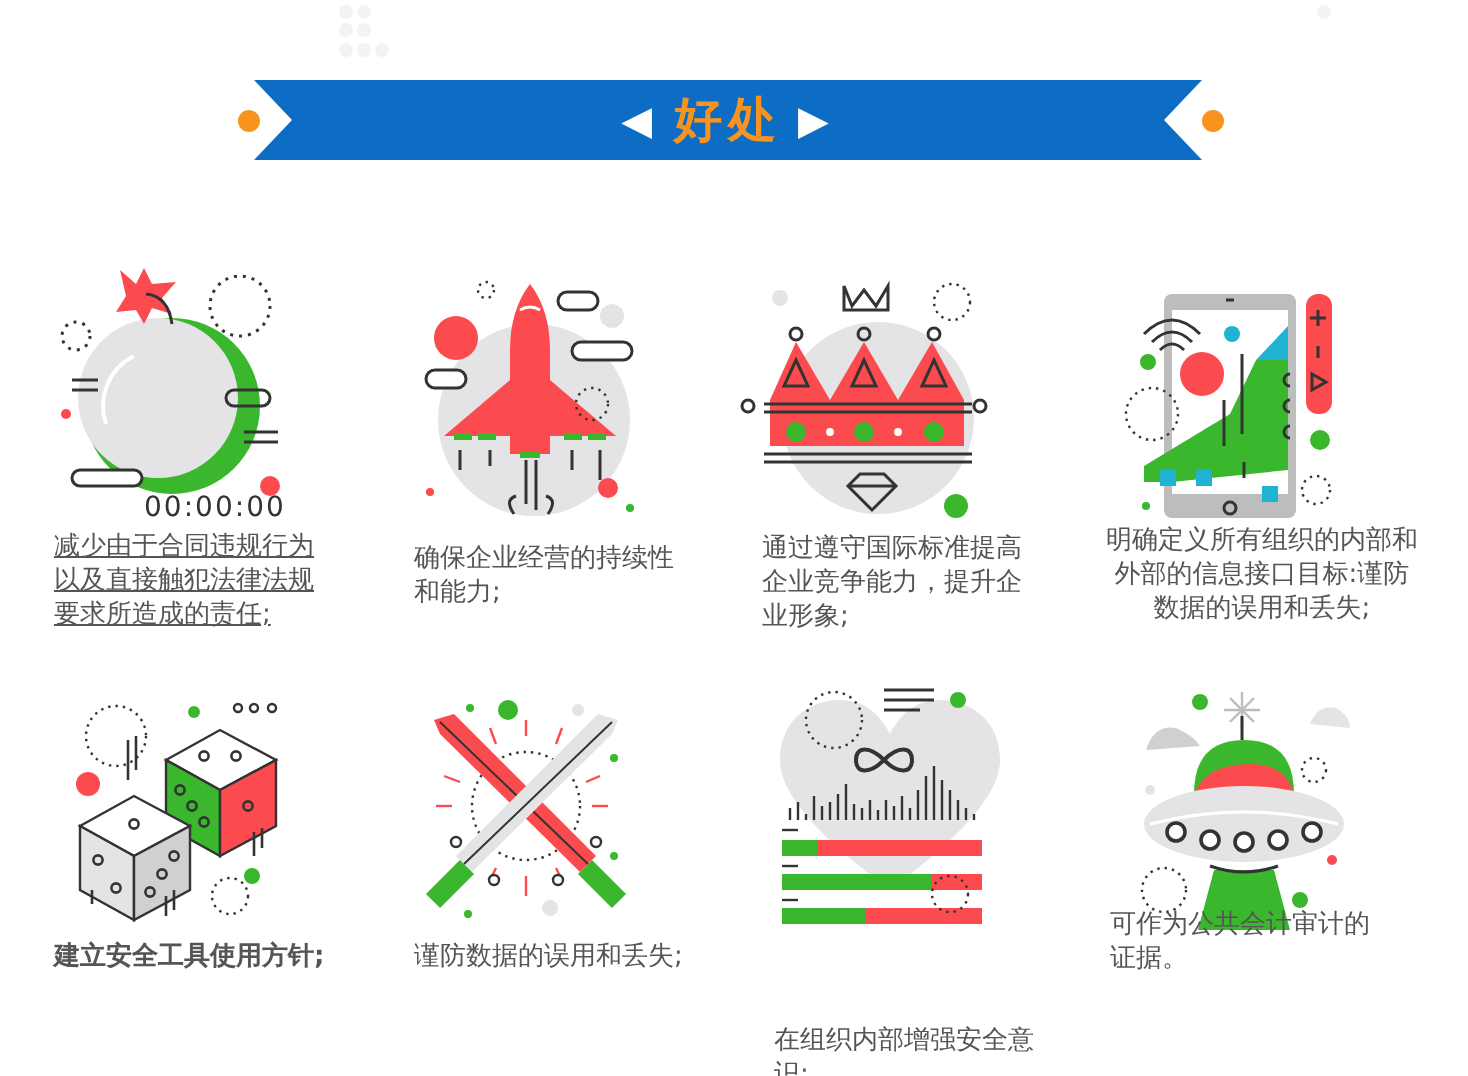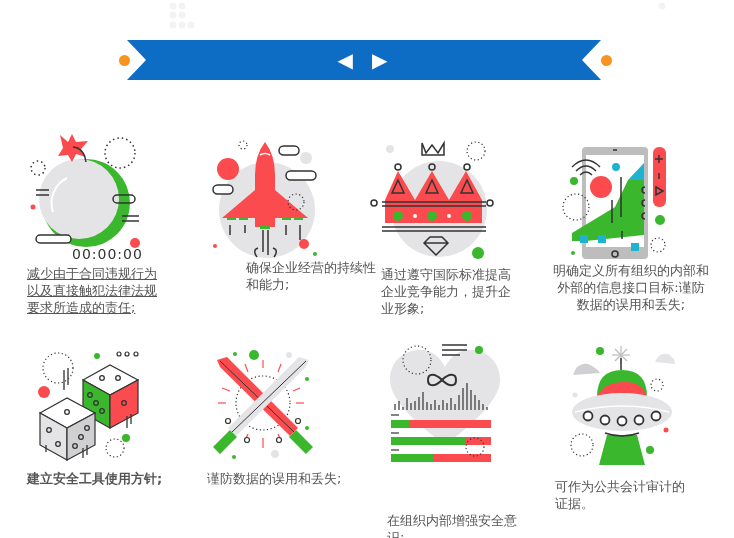--- a/index.html
+++ b/index.html
@@ -36,20 +36,21 @@
 </svg>
 
 <div class="orange-dot" style="left:119px;"></div>
 <div class="orange-dot" style="left:601px;"></div>
 <div class="banner">
   <svg width="474" height="40">
     <polygon points="0,0 474,0 455,20 474,40 0,40 19,20" fill="#0d6cc4"></polygon>
   </svg>
   <div class="banner-title">
     <span class="arrow">◀</span>
+      <span class="hl">好处</span>
     <span class="arrow">▶</span>
   </div>
 </div>
 
 <div class="card" style="left:20px;top:120px;">
   <svg class="icon" style="left:0;top:0" width="170" height="145">
     <circle cx="100" cy="33" r="15" fill="none" stroke="#333" stroke-width="1.5" stroke-dasharray="1.5 3"></circle>
     <circle cx="18" cy="48" r="7" fill="none" stroke="#333" stroke-width="1.5" stroke-dasharray="1.5 3"></circle>
     <circle cx="66" cy="83" r="44" fill="#3ab72d"></circle>
     <circle cx="59" cy="79" r="40" fill="#e4e4e6"></circle>
@@ -94,21 +95,21 @@
         <line x1="100" y1="95" x2="100" y2="110"></line>
         <line x1="63" y1="100" x2="63" y2="122"></line>
         <line x1="68" y1="100" x2="68" y2="125"></line>
       </g>
     <path d="M57 127 Q52 120 58 118" fill="none" stroke="#333" stroke-width="1.5"></path>
     <path d="M74 127 Q79 120 73 118" fill="none" stroke="#333" stroke-width="1.5"></path>
     <circle cx="104" cy="114" r="5" fill="#fb4b4e"></circle>
     <circle cx="15" cy="116" r="2" fill="#fb4b4e"></circle>
     <circle cx="115" cy="124" r="2" fill="#3ab72d"></circle>
   </svg>
-  <div class="text" style="left:7px;top:129px;margin-left:39px;">确保企业经营的持续性和能力;</div>
+  <div class="text" style="left:7px;top:141px;">确保企业经营的持续性和能力;</div>
 </div>
 
 <div class="card" style="left:370px;top:135px;">
   <svg class="icon" style="left:0;top:0" width="140" height="125">
     <circle cx="69" cy="74" r="48" fill="#e4e4e6"></circle>
     <circle cx="20" cy="14" r="4" fill="#e4e4e6"></circle>
     <circle cx="106" cy="16" r="9" fill="none" stroke="#333" stroke-width="1.2" stroke-dasharray="1.2 2.5"></circle>
     <path d="M52 8 L56 18 L62 10 L68 18 L74 8 L74 20 L52 20 Z" fill="none" stroke="#333" stroke-width="1.5"></path>
     <polygon points="15,65 28,36 45,65 62,36 79,65 96,36 112,65 112,88 15,88" fill="#fb4b4e"></polygon>
     <g stroke="#333" stroke-width="1.5" fill="none">
@@ -338,14 +339,14 @@
     <ellipse cx="67" cy="72" rx="50" ry="19" fill="#e4e4e6"></ellipse>
     <path d="M20 72 Q67 60 114 72" fill="none" stroke="#fff" stroke-width="1.5"></path>
     <g fill="#fff" stroke="#333" stroke-width="1.8">
         <circle cx="33" cy="76" r="4.5"></circle>
         <circle cx="50" cy="80" r="4.5"></circle>
         <circle cx="67" cy="81" r="4.5"></circle>
         <circle cx="84" cy="80" r="4.5"></circle>
         <circle cx="101" cy="76" r="4.5"></circle>
       </g>
   </svg>
-  <div class="text" style="left:0;top:138px;">可作为公共会计审计的证据。</div>
+  <div class="text" style="left:0;top:114px;">可作为公共会计审计的证据。</div>
 </div>
 
 </body></html>

